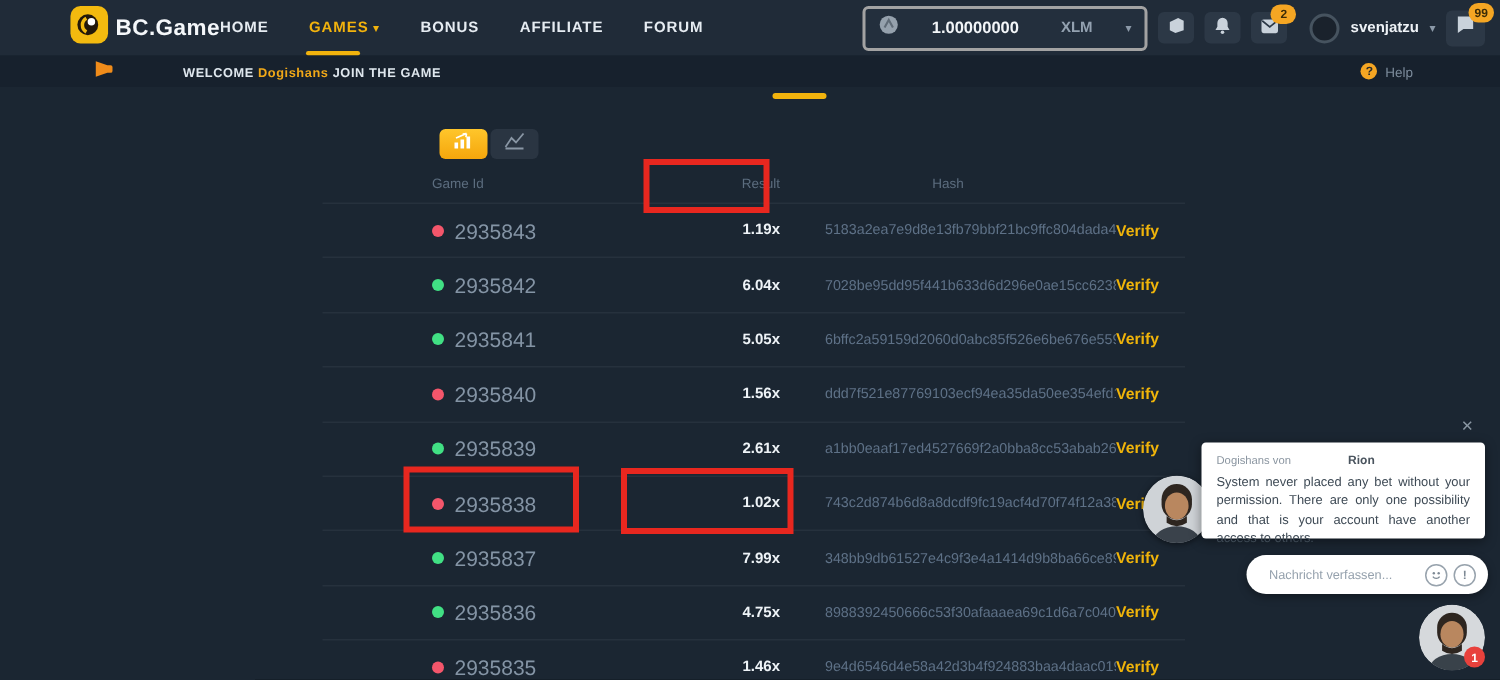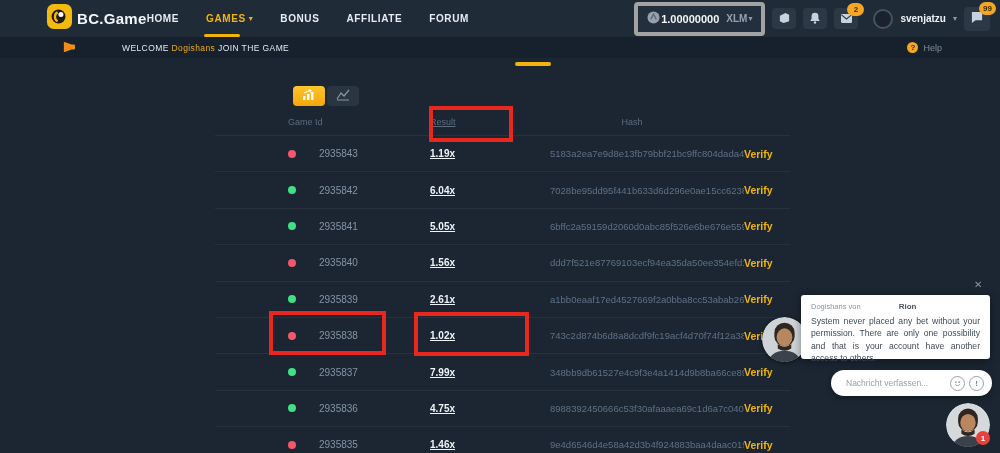--- a/index.html
+++ b/index.html
@@ -9,58 +9,58 @@
   
   .topbar{position:absolute;left:0;top:0;width:1000px;height:37px;background:#202b38;display:flex;align-items:center;}
   .brand{display:flex;align-items:center;margin-left:46px;gap:4px;}
   .brand-name{color:#f4f7fa;font-weight:bold;font-size:15px;letter-spacing:.3px;}
   .nav{display:flex;align-items:center;gap:27px;height:37px;}
   .nav-item{position:relative;color:#e6ecf2;font-size:10px;font-weight:bold;letter-spacing:.6px;display:flex;align-items:center;gap:3px;height:37px;cursor:pointer;}
   .nav-item.active{color:#f2b30d;}
   .nav-item .caret{font-size:8px;color:#f2b30d;}
   .nav-item.active .underline{position:absolute;left:-2px;bottom:0;width:36px;height:3px;background:#f2b30d;border-radius:2px;}
   .top-right{position:absolute;right:10px;top:0;height:37px;display:flex;align-items:center;gap:7px;}
-  .balance-box{display:flex;align-items:center;gap:1px;border:4px solid #a3a3a3;border-radius:4px;padding:4px 9px;background:#232f3d;}
+  .balance-box{display:flex;align-items:center;gap:22px;border:2px solid #a3a3a3;border-radius:4px;padding:4px 9px;background:#232f3d;}
   .balance-amt{color:#f2f5f8;font-size:11px;font-weight:bold;}
   .balance-cur{color:#93a1b0;font-size:10px;font-weight:bold;margin-left:6px;}
   .caret-g{font-size:8px;color:#8b99a8;}
   .icon-btn{position:relative;width:24px;height:21px;background:#2c3846;border-radius:4px;display:flex;align-items:center;justify-content:center;cursor:pointer;}
   .badge{position:absolute;top:-5px;right:-6px;min-width:13px;height:13px;border-radius:8px;background:#f5a623;color:#3c2c07;font-size:8px;font-weight:bold;display:flex;align-items:center;justify-content:center;padding:0 2px;}
   .user{display:flex;align-items:center;gap:7px;margin-left:8px;cursor:pointer;}
   .user-avatar{width:20px;height:20px;border-radius:50%;background:#1a222c;border:2px solid #46535f;box-sizing:border-box;}
   .user-name{color:#eef2f6;font-size:10px;font-weight:bold;}
 
   
   .welcome{position:absolute;left:0;top:37px;width:1000px;height:21px;background:#17212d;display:flex;align-items:center;}
   .welcome-icon{margin-left:62px;}
-  .welcome-text{margin-left:46px;font-size:8.5px;font-weight:normal;letter-spacing:.4px;color:#dfe7ee;}
+  .welcome-text{margin-left:46px;font-size:8.5px;font-weight:bold;letter-spacing:.4px;color:#dfe7ee;}
   .welcome-text .uname{color:#f0a818;}
   .help{position:absolute;right:58px;display:flex;align-items:center;gap:5px;cursor:pointer;}
   .help-q{width:11px;height:11px;border-radius:50%;background:#f5a623;color:#2a2a2a;font-size:8px;font-weight:bold;display:flex;align-items:center;justify-content:center;}
   .help-label{color:#7c8b9b;font-size:9px;}
 
   
   .tab-indicator{position:absolute;left:515px;top:62px;width:36px;height:4px;background:#f2b30d;border-radius:2px;}
   .toggle-group{position:absolute;left:293px;top:86px;display:flex;gap:2px;}
   .toggle-btn{width:32px;height:20px;border-radius:4px;display:flex;align-items:center;justify-content:center;cursor:pointer;background:#2a3542;}
   .toggle-btn.active{background:linear-gradient(#ffc62b,#f5a60c);}
 
   .gtable{position:absolute;left:215px;top:108px;width:575px;}
   .g-head{display:flex;align-items:center;height:27px;color:#5c6d7f;font-size:9px;}
   .c-id{width:215px;padding-left:73px;box-sizing:border-box;}
-  .c-result{width:90px;text-align:left;text-decoration:underline;}
+  .c-result{width:90px;text-align:right;}
   .c-hash{flex:1;}
   .c-hash.center{text-align:center;}
   .c-verify{width:46px;}
   .g-row{display:flex;align-items:center;height:35.4px;border-top:1px solid #26313d;}
   .id-cell{display:flex;align-items:center;}
   .dot{width:8px;height:8px;border-radius:50%;flex:0 0 auto;}
   .dot.red{background:#f4566b;}
   .dot.green{background:#41e084;}
-  .game-id{color:#8494a5;font-size:10px;margin-left:23px;}
+  .game-id{color:#8494a5;font-size:14px;margin-left:7px;}
   .result-val{color:#eef3f7;font-weight:bold;font-size:10px;}
   .hash-val{color:#5e7187;font-size:9.5px;padding-left:30px;white-space:nowrap;overflow:hidden;box-sizing:border-box;}
   .verify{color:#f0b40a;font-weight:bold;font-size:10.5px;cursor:pointer;}
 
   
   .anno{position:absolute;border:4px solid #e8271f;z-index:30;pointer-events:none;}
   .anno-1{left:429px;top:106px;width:76px;height:28px;}
   .anno-2{left:269px;top:311px;width:109px;height:36px;}
   .anno-3{left:414px;top:312px;width:107px;height:36px;}
 

